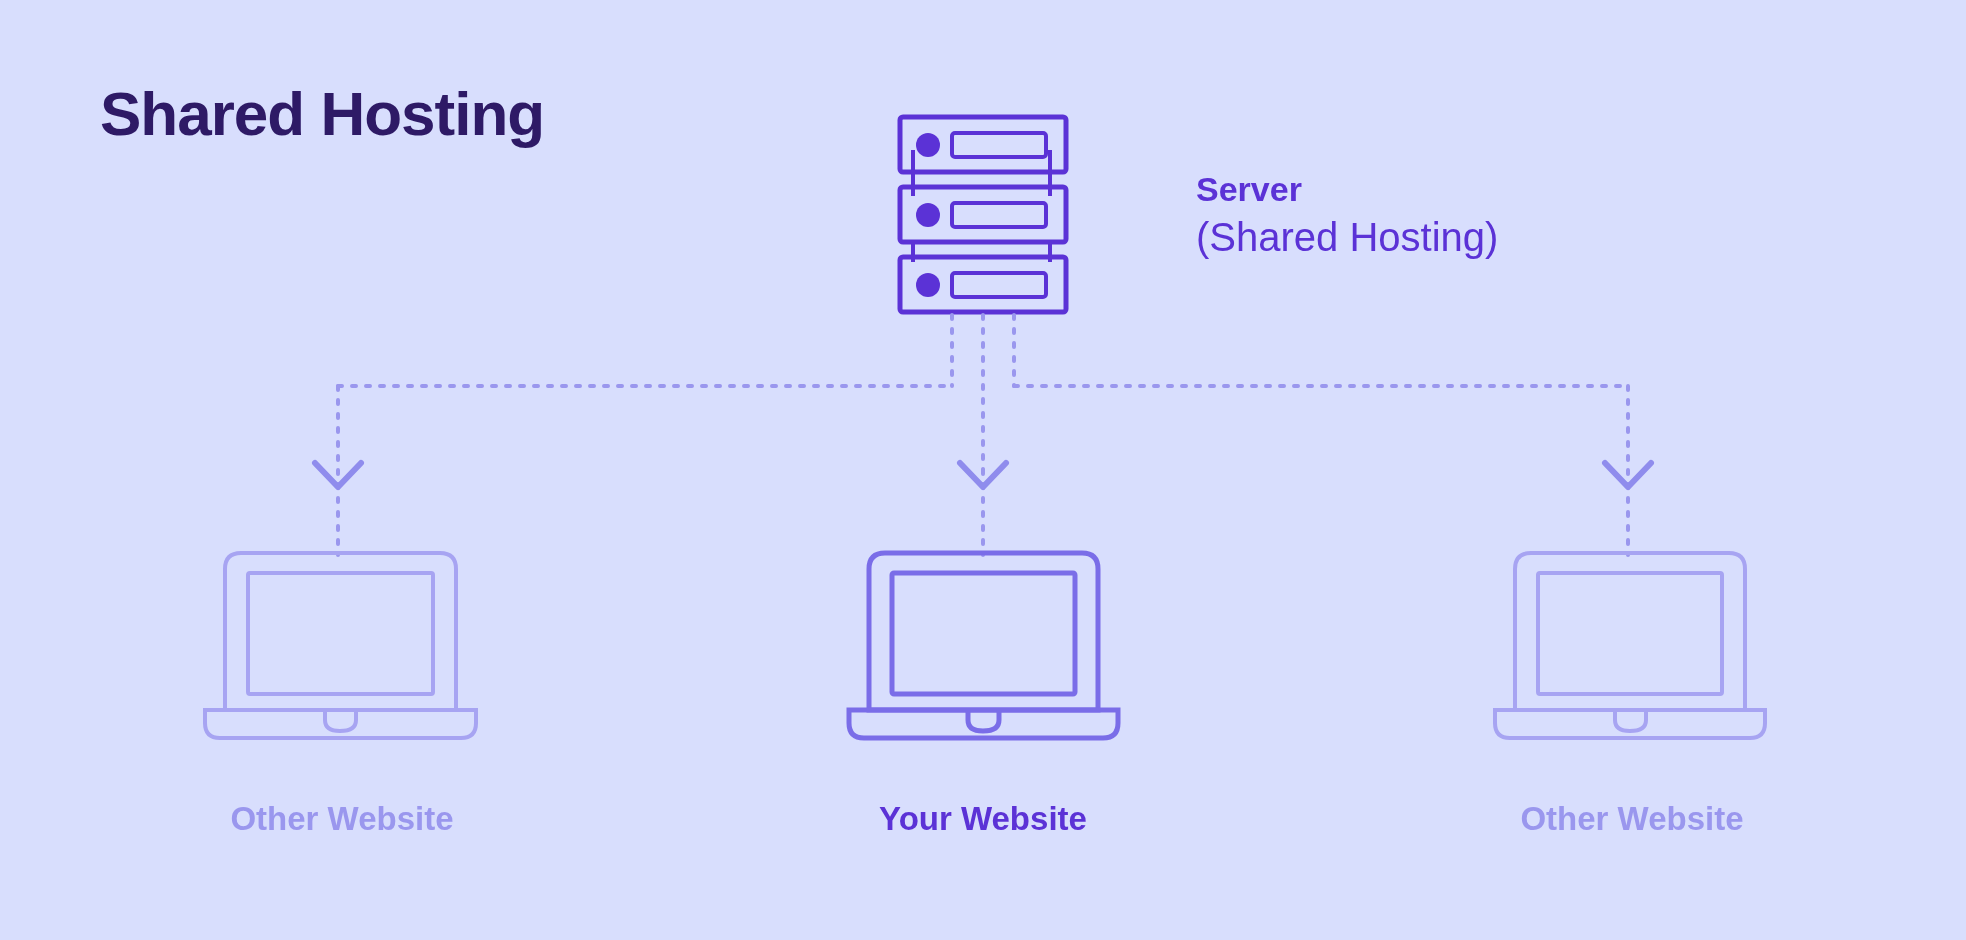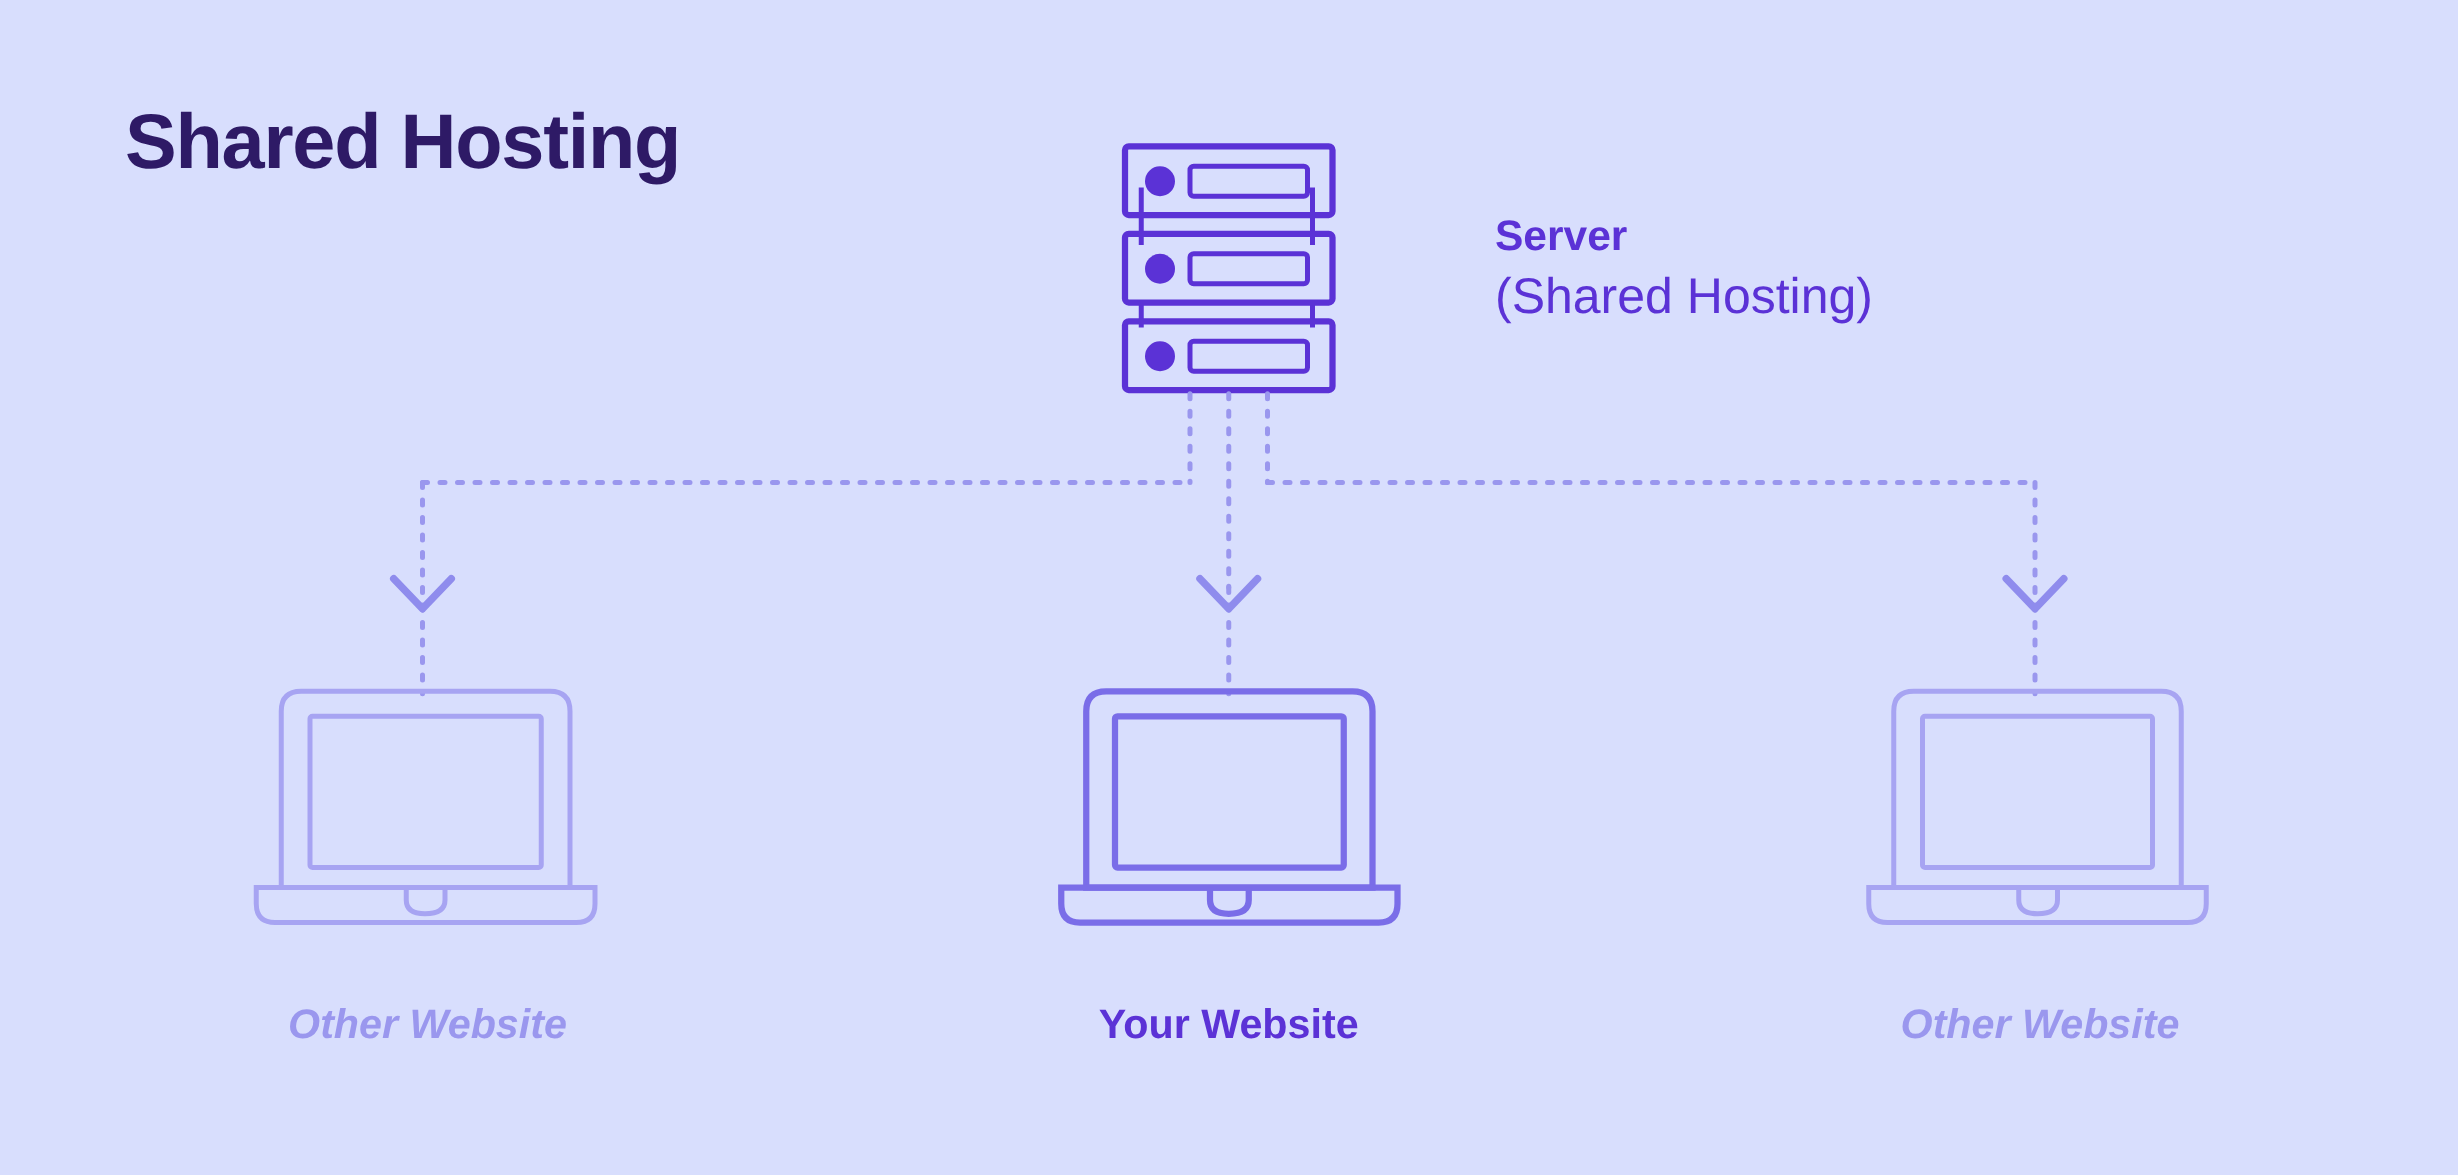--- a/index.html
+++ b/index.html
@@ -56,21 +56,21 @@
   }
   .node-label {
     position: absolute;
     top: 800px;
     width: 420px;
     text-align: center;
     font-size: 33px;
     font-weight: bold;
     white-space: nowrap;
   }
-  .node-label.muted { color: #9a97ee; font-style: italic; }
+  .node-label.muted { color: #9a97ee; }
   .node-label.accent { color: #5b32d6; }
   .label-left   { left: 132px; }
   .label-center { left: 773px; }
   .label-right  { left: 1422px; }
 </style>
 </head>
 <body>
 
 <div class="canvas">
 

